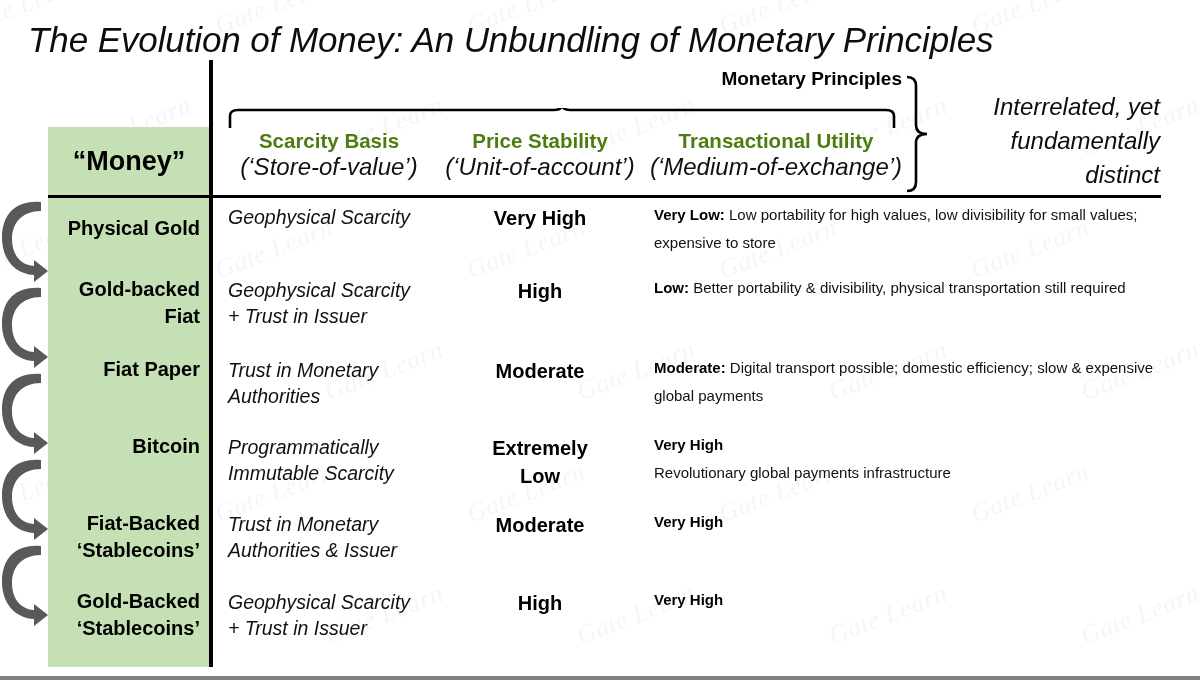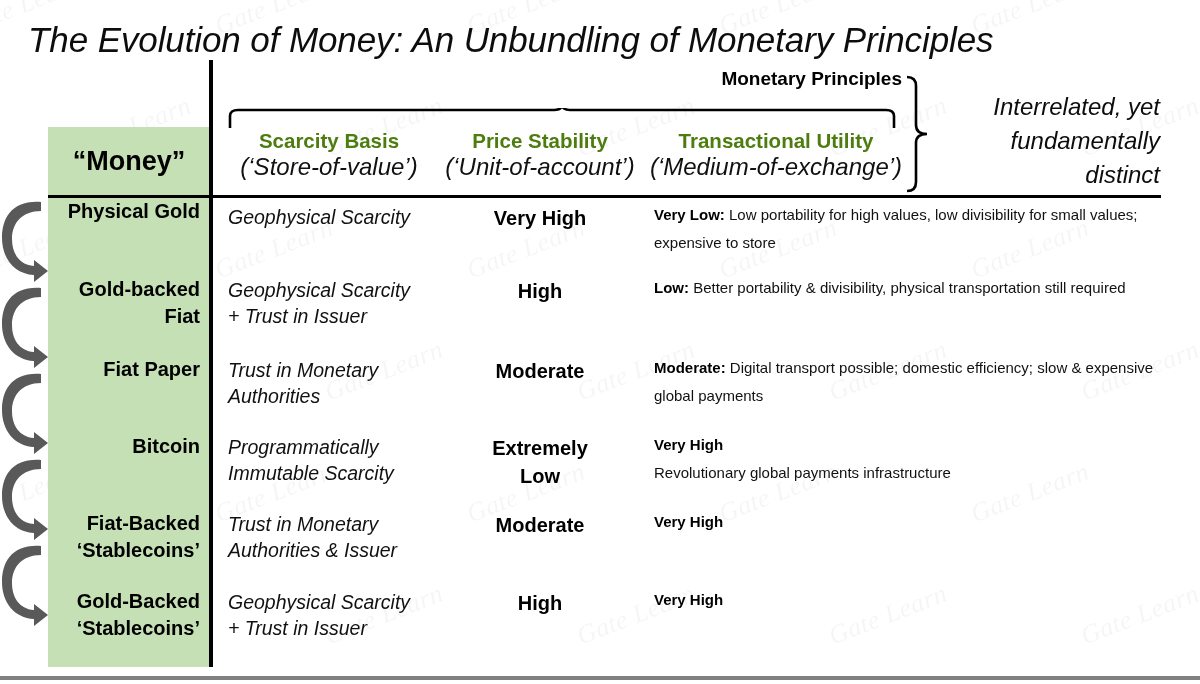--- a/index.html
+++ b/index.html
@@ -329,21 +329,21 @@
       </svg>
       <svg class="arrow" viewBox="0 0 48 86" style="top: 258px;">
         <path d="M41,6 C12,4 2,22 2,42 C2,62 14,78 34,79 L34,86 L48,75 L34,64 L34,70 C19,69 12,57 12,43 C12,27 22,15 41,15 Z" fill="#595959"></path>
       </svg>
       <svg class="arrow" viewBox="0 0 48 86" style="top: 344px;">
         <path d="M41,6 C12,4 2,22 2,42 C2,62 14,78 34,79 L34,86 L48,75 L34,64 L34,70 C19,69 12,57 12,43 C12,27 22,15 41,15 Z" fill="#595959"></path>
       </svg>
     </div>
 
   <div id="rows-layer">
-      <div class="rowlabel" style="top: 198px; padding-left: 9px;">
+      <div class="rowlabel" style="top: 215px; padding-left: 9px;">
         <div>Physical Gold</div>
       </div>
       <div class="cell-scarcity" style="top: 204px;">
         <div>Geophysical Scarcity</div>
       </div>
       <div class="cell-stability" style="top: 204px;">
         <div>Very High</div>
       </div>
       <div class="cell-utility" style="top: 201px;"><span class="rating">Very Low: </span><span class="desc">Low portability for high values, low divisibility for small values; expensive to store</span></div>
       <div class="rowlabel" style="top: 276px;">

